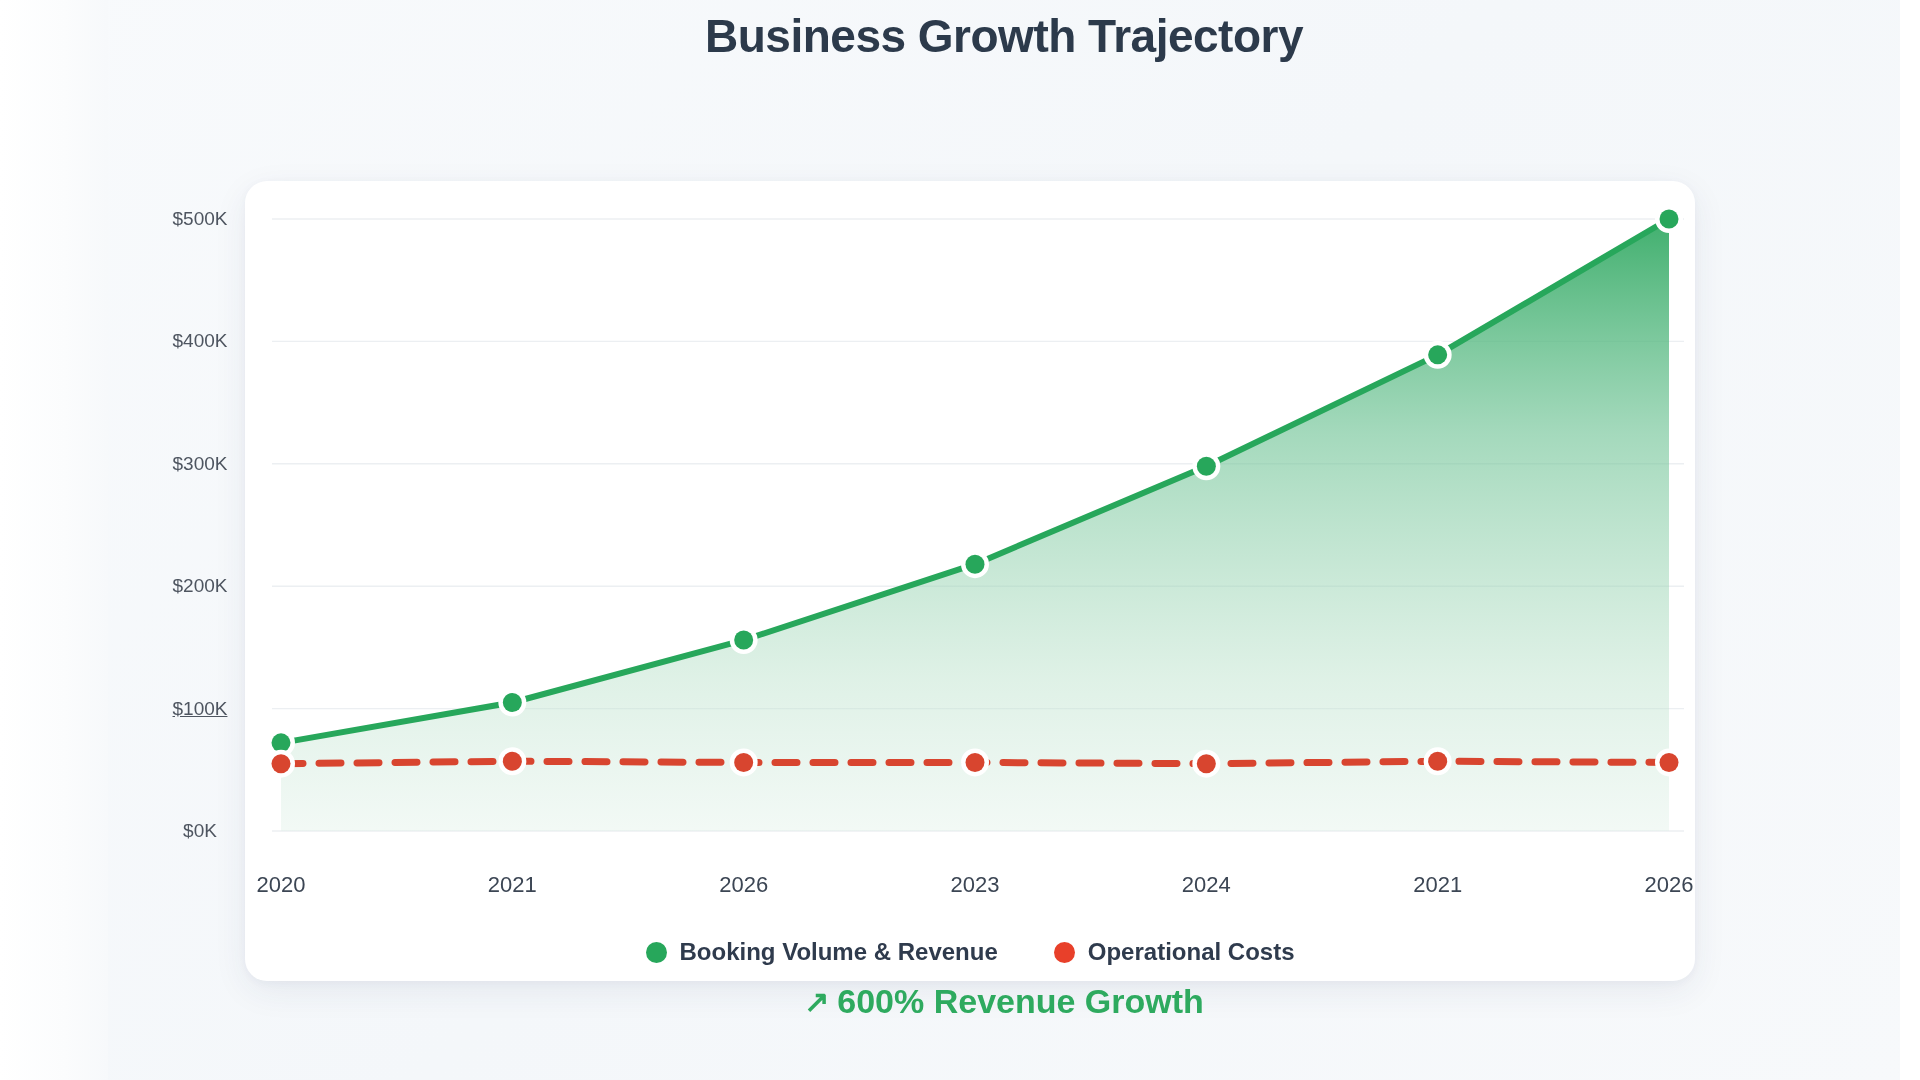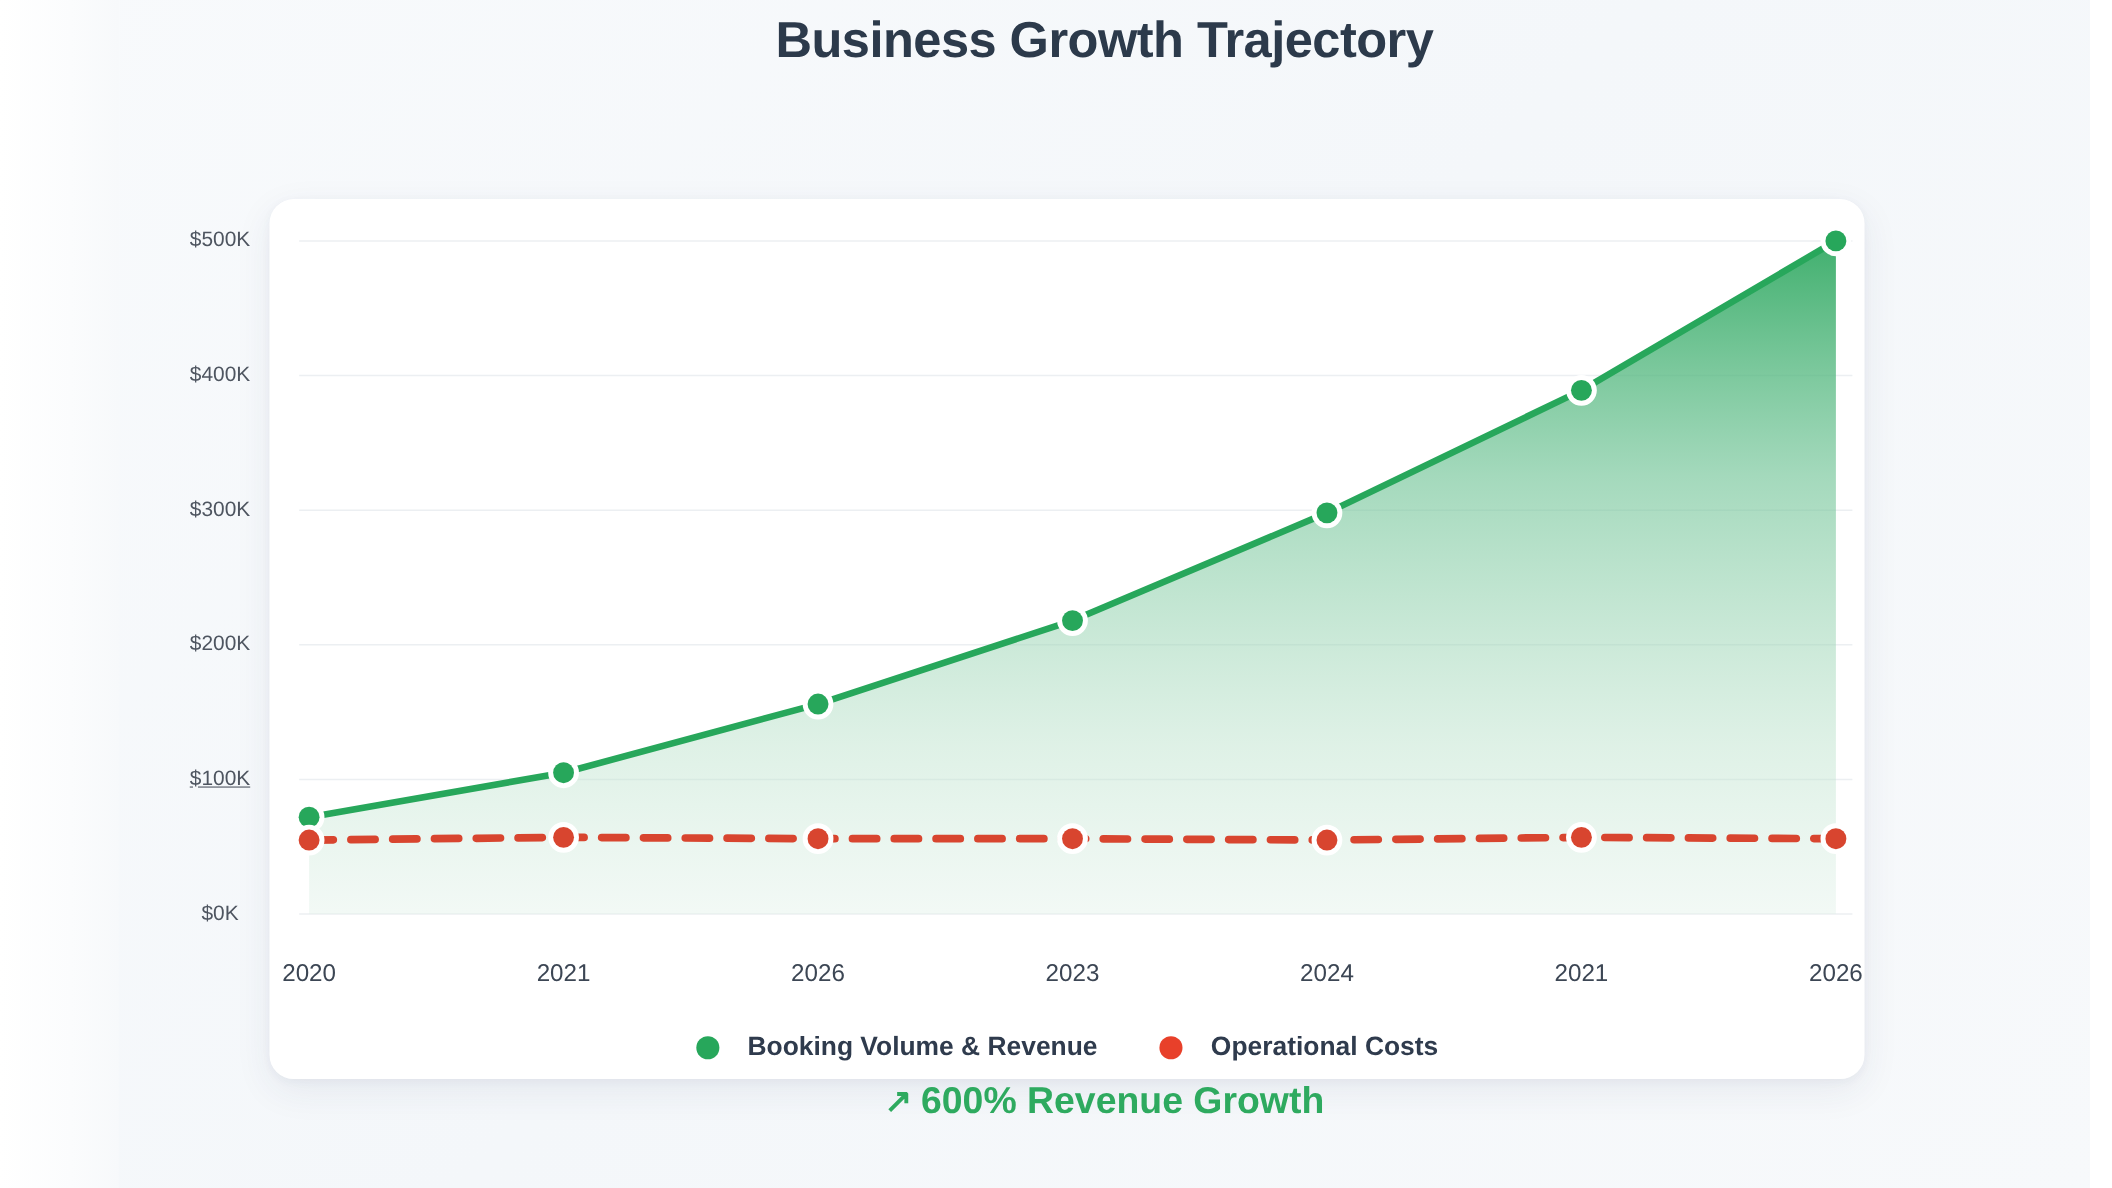--- a/index.html
+++ b/index.html
@@ -60,21 +60,21 @@
     font-size: 22px; color: #3c4654;
     transform: translateX(-50%);
     margin-top: 16px;
   }
 
   
   .legend {
     position: absolute; left: 245px; top: 938px; width: 1450px;
     display: flex; justify-content: center; align-items: center; gap: 56px;
   }
-  .legend-item { display: flex; align-items: center; gap: 26px; }
+  .legend-item { display: flex; align-items: center; gap: 13px; }
   .legend-dot { width: 21px; height: 21px; border-radius: 50%; display: block; }
   .legend-label { font-size: 24px; font-weight: bold; color: #2f3b4d; white-space: nowrap; }
 
   
   .footer { position: absolute; left: 108px; top: 982px; width: 1792px; text-align: center; }
   .growth {
     font-size: 34px; font-weight: bold; color: #2eaa5f;
     display: inline-flex; align-items: center; gap: 8px;
   }
   .growth-arrow { font-size: 30px; line-height: 1; }

